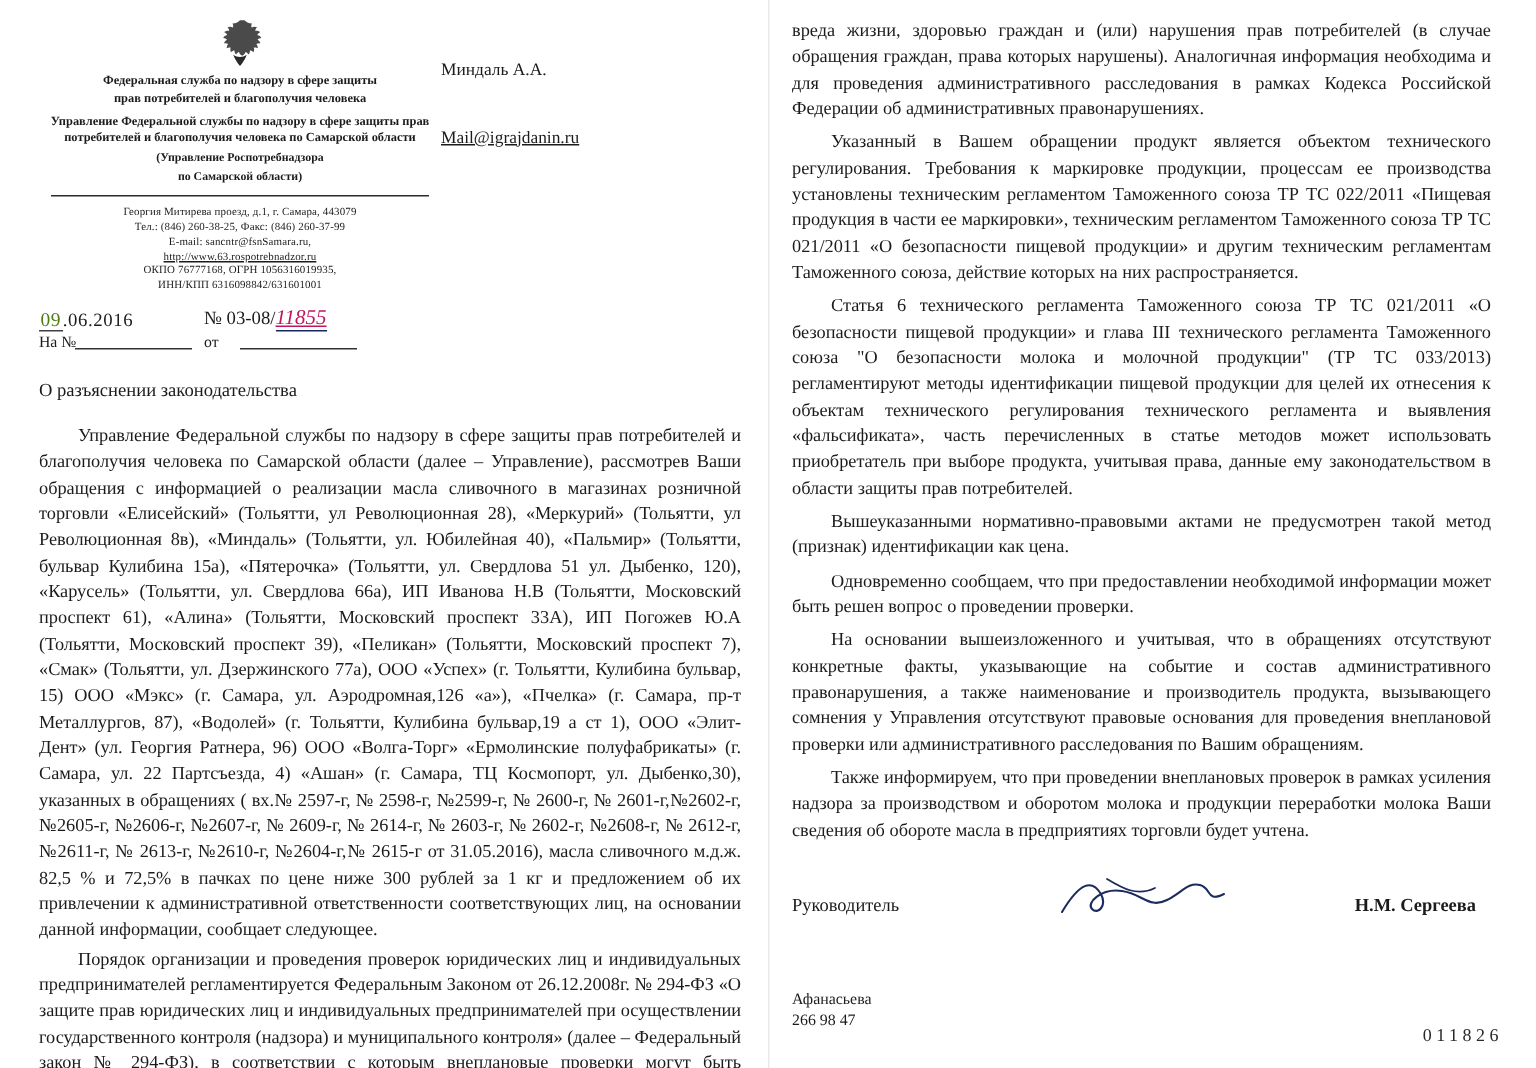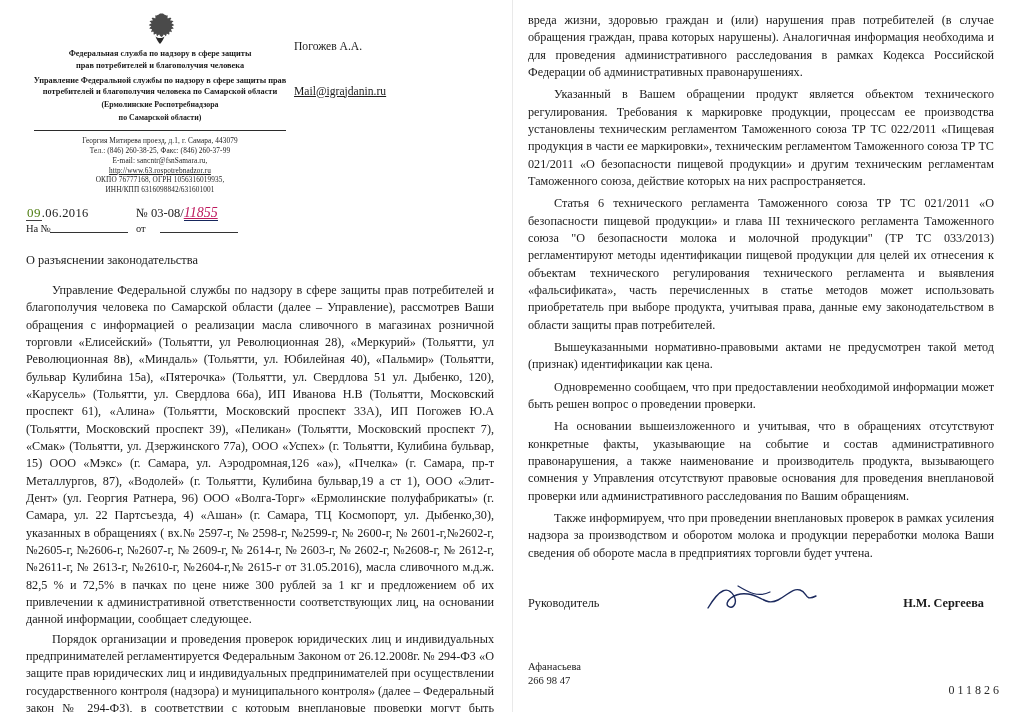--- a/index.html
+++ b/index.html
@@ -240,35 +240,35 @@
       <div class="lh-left">
         <svg class="emblem" viewBox="0 0 30 34">
           <g fill="#2a2a2a">
             <path d="M15 1.5c-1.6 1.6-3.4 2.2-5 2.1 0.6 1 0.6 2 0.2 2.8-1.2-0.7-2.6-0.7-3.6-0.2 0.8 0.7 1.2 1.6 1.2 2.4-1.4-0.2-2.6 0.2-3.3 0.9 1 0.4 1.7 1.1 2 1.9-1.3 0.3-2.3 1-2.7 1.9 1.1 0.1 2 0.5 2.5 1.2-1.1 0.6-1.8 1.5-1.9 2.4 1-0.2 2 0 2.7 0.5-0.8 0.9-1.1 1.9-0.9 2.8 0.9-0.5 1.8-0.6 2.6-0.3-0.4 1.1-0.3 2.1 0.2 2.9 0.7-0.7 1.5-1.1 2.3-1.1 0 1.1 0.4 2 1.1 2.6 0.5-0.9 1.2-1.5 1.9-1.7 0.3 1 0.9 1.8 1.7 2.2l0.5 0.3 0.5-0.3c0.8-0.4 1.4-1.2 1.7-2.2 0.7 0.2 1.4 0.8 1.9 1.7 0.7-0.6 1.1-1.5 1.1-2.6 0.8 0 1.6 0.4 2.3 1.1 0.5-0.8 0.6-1.8 0.2-2.9 0.8-0.3 1.7-0.2 2.6 0.3 0.2-0.9-0.1-1.9-0.9-2.8 0.7-0.5 1.7-0.7 2.7-0.5-0.1-0.9-0.8-1.8-1.9-2.4 0.5-0.7 1.4-1.1 2.5-1.2-0.4-0.9-1.4-1.6-2.7-1.9 0.3-0.8 1-1.5 2-1.9-0.7-0.7-1.9-1.1-3.3-0.9 0-0.8 0.4-1.7 1.2-2.4-1-0.5-2.4-0.5-3.6 0.2-0.4-0.8-0.4-1.8 0.2-2.8-1.6 0.1-3.4-0.5-5-2.1z" opacity="0.85"></path>
             <path d="M10.5 24.5c1.2 3.2 2.8 5.6 4.5 7.5 1.7-1.9 3.3-4.3 4.5-7.5-1.4 1-3 1.5-4.5 1.5s-3.1-0.5-4.5-1.5z"></path>
           </g>
         </svg>
         <div class="org-line">Федеральная служба по надзору в сфере защиты</div>
         <div class="org-line">прав потребителей и благополучия человека</div>
         <div class="org-block">Управление Федеральной службы по надзору в сфере защиты прав потребителей и благополучия человека по Самарской области</div>
-        <div class="org-sub">(Ермолинские Роспотребнадзора</div>
+        <div class="org-sub">(Управление Роспотребнадзора</div>
         <div class="org-sub">по Самарской области)</div>
         <div class="rule"></div>
         <div class="addr">
           <div>Георгия Митирева проезд, д.1, г. Самара, 443079</div>
           <div>Тел.: (846) 260-38-25, Факс: (846) 260-37-99</div>
           <div>E-mail: sancntr@fsnSamara.ru,</div>
           <div class="u">http://www.63.rospotrebnadzor.ru</div>
           <div>ОКПО 76777168, ОГРН 1056316019935,</div>
           <div>ИНН/КПП 6316098842/631601001</div>
         </div>
       </div>
 
       <div class="lh-right">
-        <div class="addressee">Погожев А.А.</div>
+        <div class="addressee">Миндаль А.А.</div>
         <div class="email">Mail@igrajdanin.ru</div>
       </div>
     </div>
 
     <div class="refline">
       <div class="ref-date"><span class="hw">09</span><span>.06.2016</span></div>
       <div class="ref-num"><span>№</span> <span>03-08/</span><span class="hw">11855</span></div>
       <div class="ref-on">На №</div>
       <div class="ref-ot">от</div>
       <div class="ref-line-1"></div>

